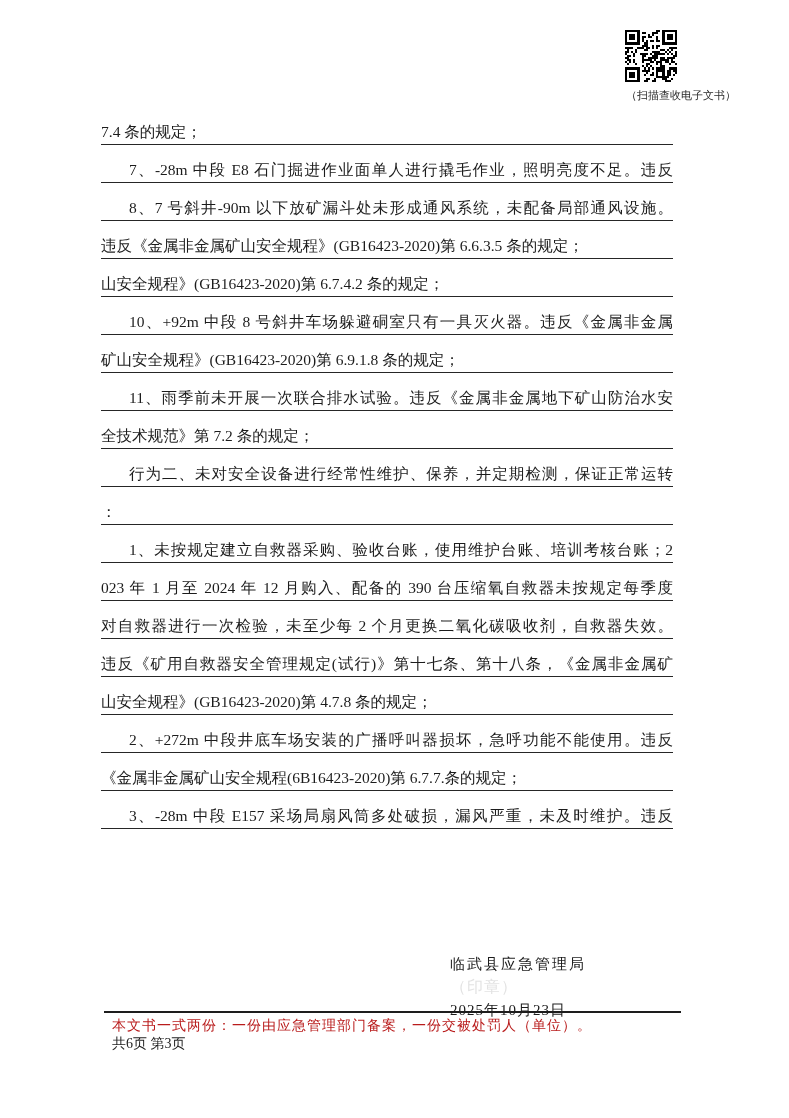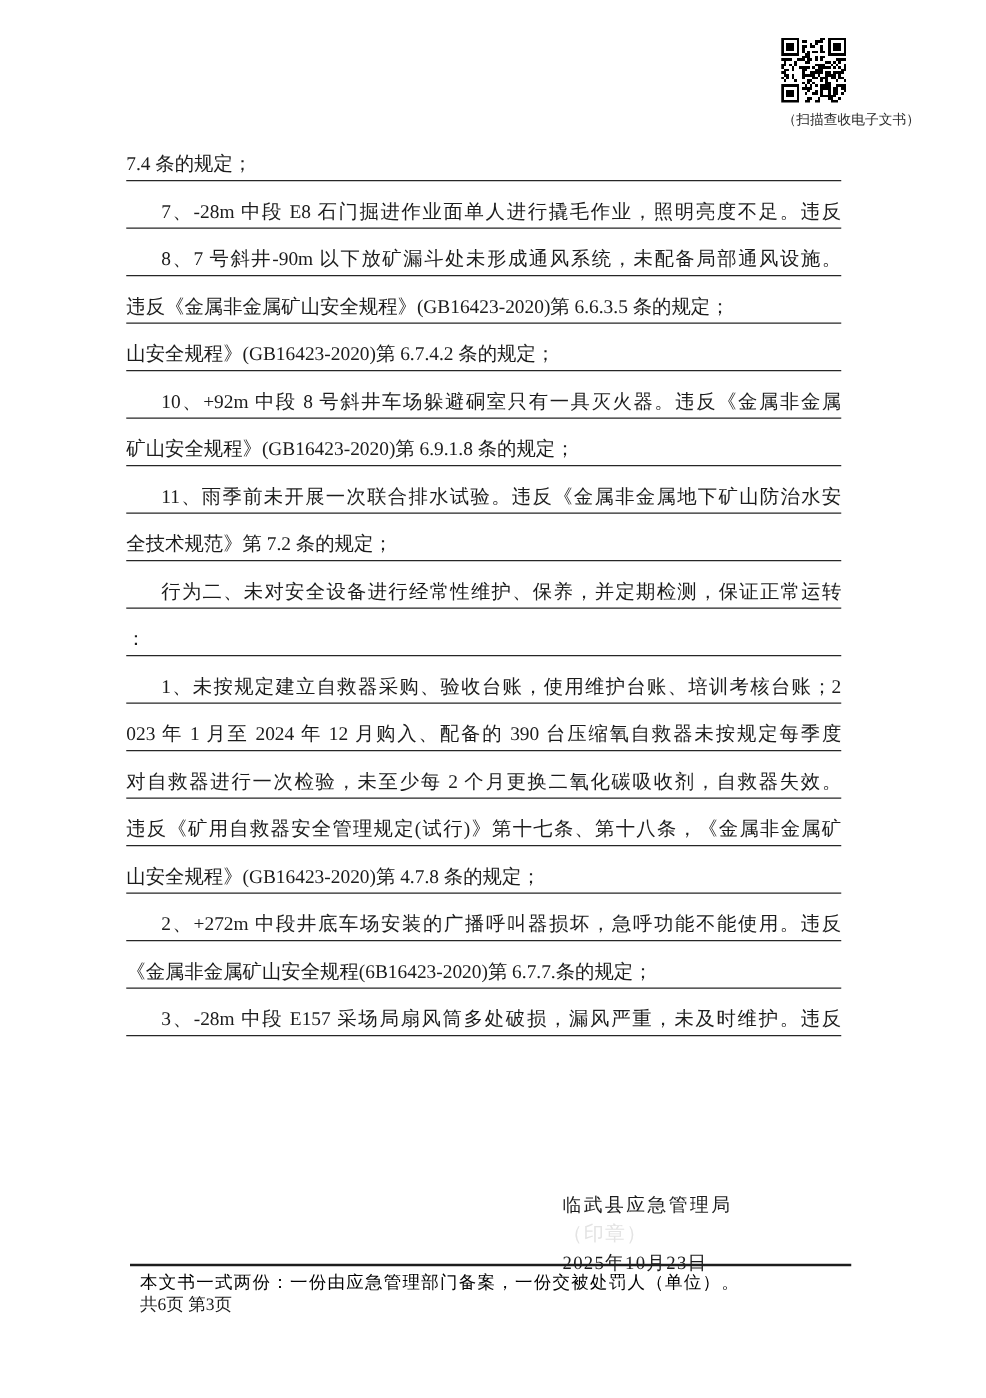--- a/index.html
+++ b/index.html
@@ -52,21 +52,21 @@
   .sig .agency{letter-spacing:2px;}
   .sig .seal{font-size:16px; color:#e3e3e3; margin-top:3px; letter-spacing:1px;}
   .sig .date{margin-top:3px; letter-spacing:1px;}
   
   .footer-rule{
     position:absolute; top:1011px; left:104px; width:577px;
     border-top:2px solid #1d1d1d;
   }
   .footer-note{
     position:absolute; top:1017px; left:112px; width:569px;
-    font-size:14px; color:#000000; letter-spacing:1px;
+    font-size:14px; color:#b91c1c; letter-spacing:1px;
   }
   .footer-page{
     position:absolute; top:1035px; left:112px; width:562px;
     font-size:14px; color:#1c1c1c;
   }
 </style>
 </head>
 <body>
 
 <div class="page">

